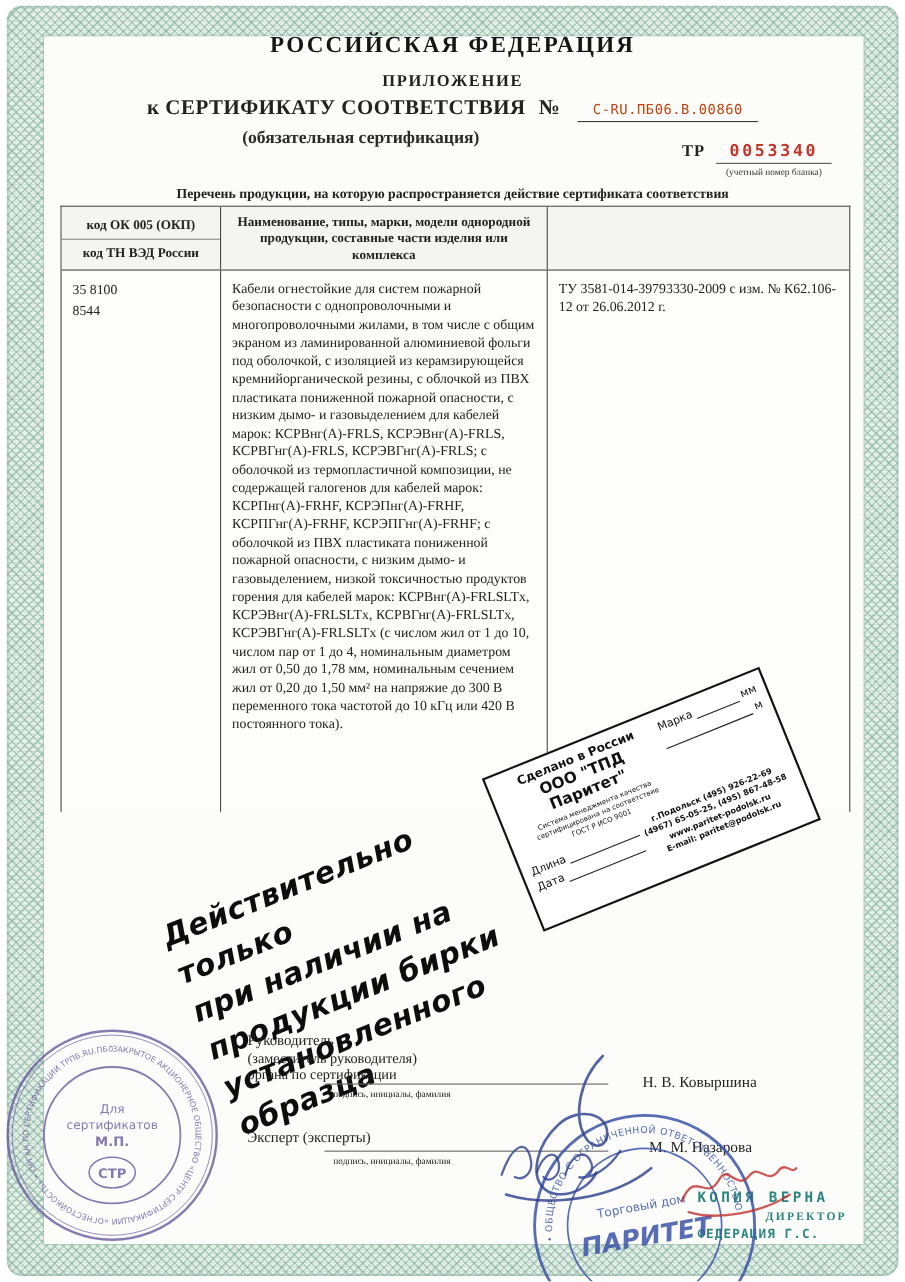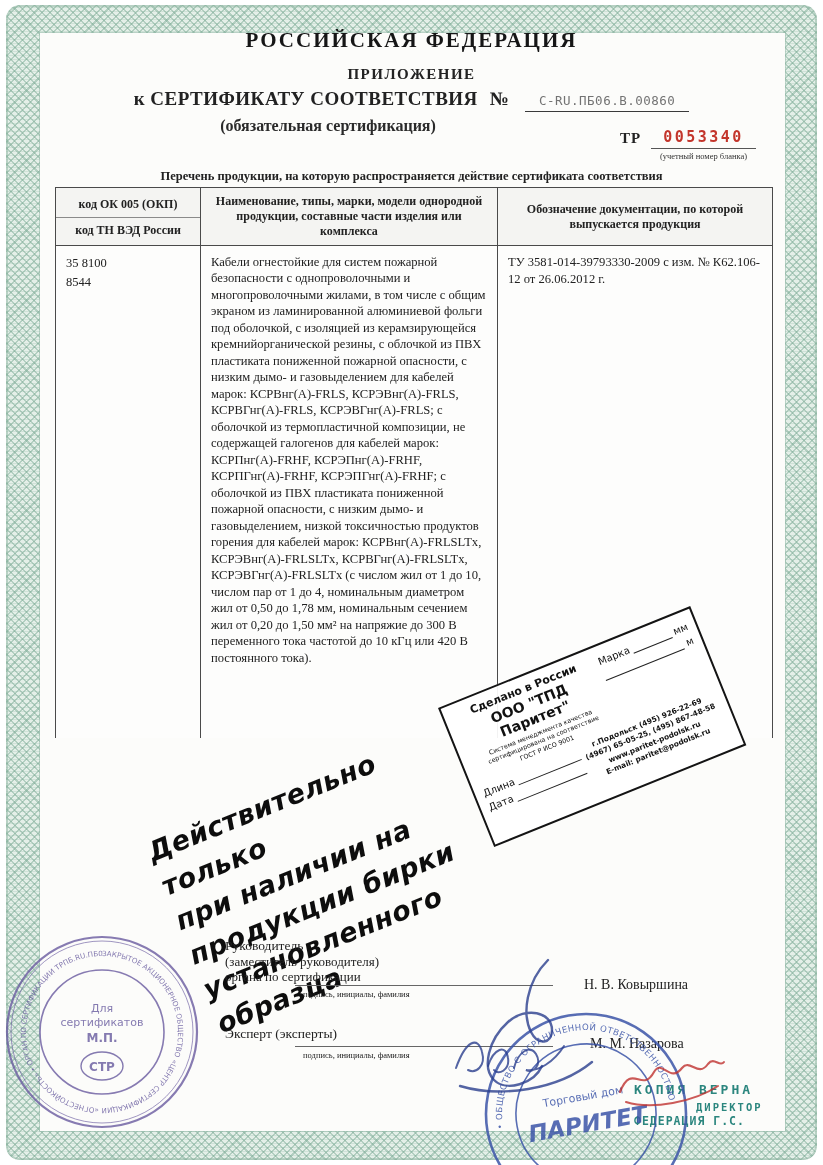--- a/index.html
+++ b/index.html
@@ -17,21 +17,21 @@
     box-shadow:0 0 0 1px rgba(150,185,170,.55);}
 
   .abs{position:absolute;}
   .ctr{left:0;width:100%;text-align:center;}
 
   .title{top:28px;font-size:21px;font-weight:bold;letter-spacing:2px;color:#161616;}
   .appendix{top:66px;font-size:15px;font-weight:bold;letter-spacing:1.5px;}
   .certline{top:88px;white-space:nowrap;}
   .cl-label{font-size:19px;font-weight:bold;letter-spacing:.5px;}
   .cl-no{font-size:19px;font-weight:bold;margin-left:8px;}
-  .cl-num{font-family:"DejaVu Sans Mono",monospace;font-size:12.5px;color:#737373;
+  .cl-num{font-family:"DejaVu Sans Mono",monospace;font-size:12.5px;color:#c2410c;
     border-bottom:1.4px solid #3a3a3a;padding:0 14px 3px;margin-left:12px;letter-spacing:.5px;}
   .mandatory{top:117px;left:108px;width:440px;text-align:center;font-size:16px;font-weight:bold;color:#2a2a2a;}
   .tr-block{top:128px;left:588px;display:flex;align-items:flex-start;gap:10px;}
   .tr-label{font-size:15px;font-weight:bold;letter-spacing:1px;margin-top:2px;margin-left:32px;}
   .blankwrap{display:flex;flex-direction:column;align-items:center;}
   .blank-num{font-family:"DejaVu Sans Mono",monospace;font-size:15px;font-weight:bold;color:#c3352b;
     letter-spacing:2.5px;border-bottom:1px solid #555;padding:0 12px 2px;}
   .blank-cap{font-size:8.5px;color:#333;margin-top:2px;}
 
   .tcaption{top:169px;font-size:12.5px;font-weight:bold;}
@@ -83,21 +83,21 @@
   .sigcap1{left:303px;top:989px;}
   .head-name{left:584px;top:977px;font-size:14px;}
   .expert-role{left:225px;top:1026px;font-size:13.5px;}
   .sigline2{left:295px;top:1046px;width:258px;}
   .sigcap2{left:303px;top:1050px;}
   .expert-name{left:590px;top:1036px;font-size:14px;}
 
   .redstamp{left:634px;top:1082px;color:#0f766e;font-family:"DejaVu Sans Mono",monospace;
     font-weight:bold;opacity:.88;line-height:1.2;}
   .rs1{font-size:13px;letter-spacing:3px;}
-  .rs2{font-size:10.5px;letter-spacing:2px;margin-left:62px;margin-top:3px;}
+  .rs2{font-size:10.5px;letter-spacing:2px;margin-left:62px;margin-top:3px;font-family:Liberation Serif, serif;}
   .rs3{font-size:11.5px;letter-spacing:1px;margin-top:2px;}
 
   .stampL{left:2px;top:930px;opacity:.8;}
   .stampB{left:480px;top:1008px;opacity:.85;}
   .sigsvg{opacity:.8;}
 </style>
 </head>
 <body>
 
 <div class="page">
@@ -122,21 +122,20 @@
 
   <div class="abs ctr tcaption">Перечень продукции, на которую распространяется действие сертификата соответствия</div>
   <div class="abs ptable">
     <div class="trow thead">
       <div class="cell c1 th">
         <div>код ОК 005 (ОКП)</div>
         <div class="c1div"></div>
         <div>код ТН ВЭД России</div>
       </div>
       <div class="cell c2 th">Наименование, типы, марки, модели однородной продукции, составные части изделия или комплекса</div>
-      <div class="cell c3 th">Обозначение документации, по которой выпускается продукция</div>
     </div>
     <div class="trow tbody">
       <div class="cell c1">
         <div>35 8100</div>
         <div>8544</div>
       </div>
       <div class="cell c2">Кабели огнестойкие для систем пожарной безопасности с однопроволочными и многопроволочными жилами, в том числе с общим экраном из ламинированной алюминиевой фольги под оболочкой, с изоляцией из керамзирующейся кремнийорганической резины, с облочкой из ПВХ пластиката пониженной пожарной опасности, с низким дымо- и газовыделением для кабелей марок: КСРВнг(А)-FRLS, КСРЭВнг(А)-FRLS, КСРВГнг(А)-FRLS, КСРЭВГнг(А)-FRLS; с оболочкой из термопластичной композиции, не содержащей галогенов для кабелей марок: КСРПнг(А)-FRHF, КСРЭПнг(А)-FRHF, КСРПГнг(А)-FRHF, КСРЭПГнг(А)-FRHF; с оболочкой из ПВХ пластиката пониженной пожарной опасности, с низким дымо- и газовыделением, низкой токсичностью продуктов горения для кабелей марок: КСРВнг(А)-FRLSLTх, КСРЭВнг(А)-FRLSLTх, КСРВГнг(А)-FRLSLTх, КСРЭВГнг(А)-FRLSLTх (с числом жил от 1 до 10, числом пар от 1 до 4, номинальным диаметром жил от 0,50 до 1,78 мм, номинальным сечением жил от 0,20 до 1,50 мм² на напряжие до 300 В переменного тока частотой до 10 кГц или 420 В постоянного тока).</div>
       <div class="cell c3">ТУ 3581-014-39793330-2009 с изм. № К62.106-12 от 26.06.2012 г.</div>
     </div>
   </div>

